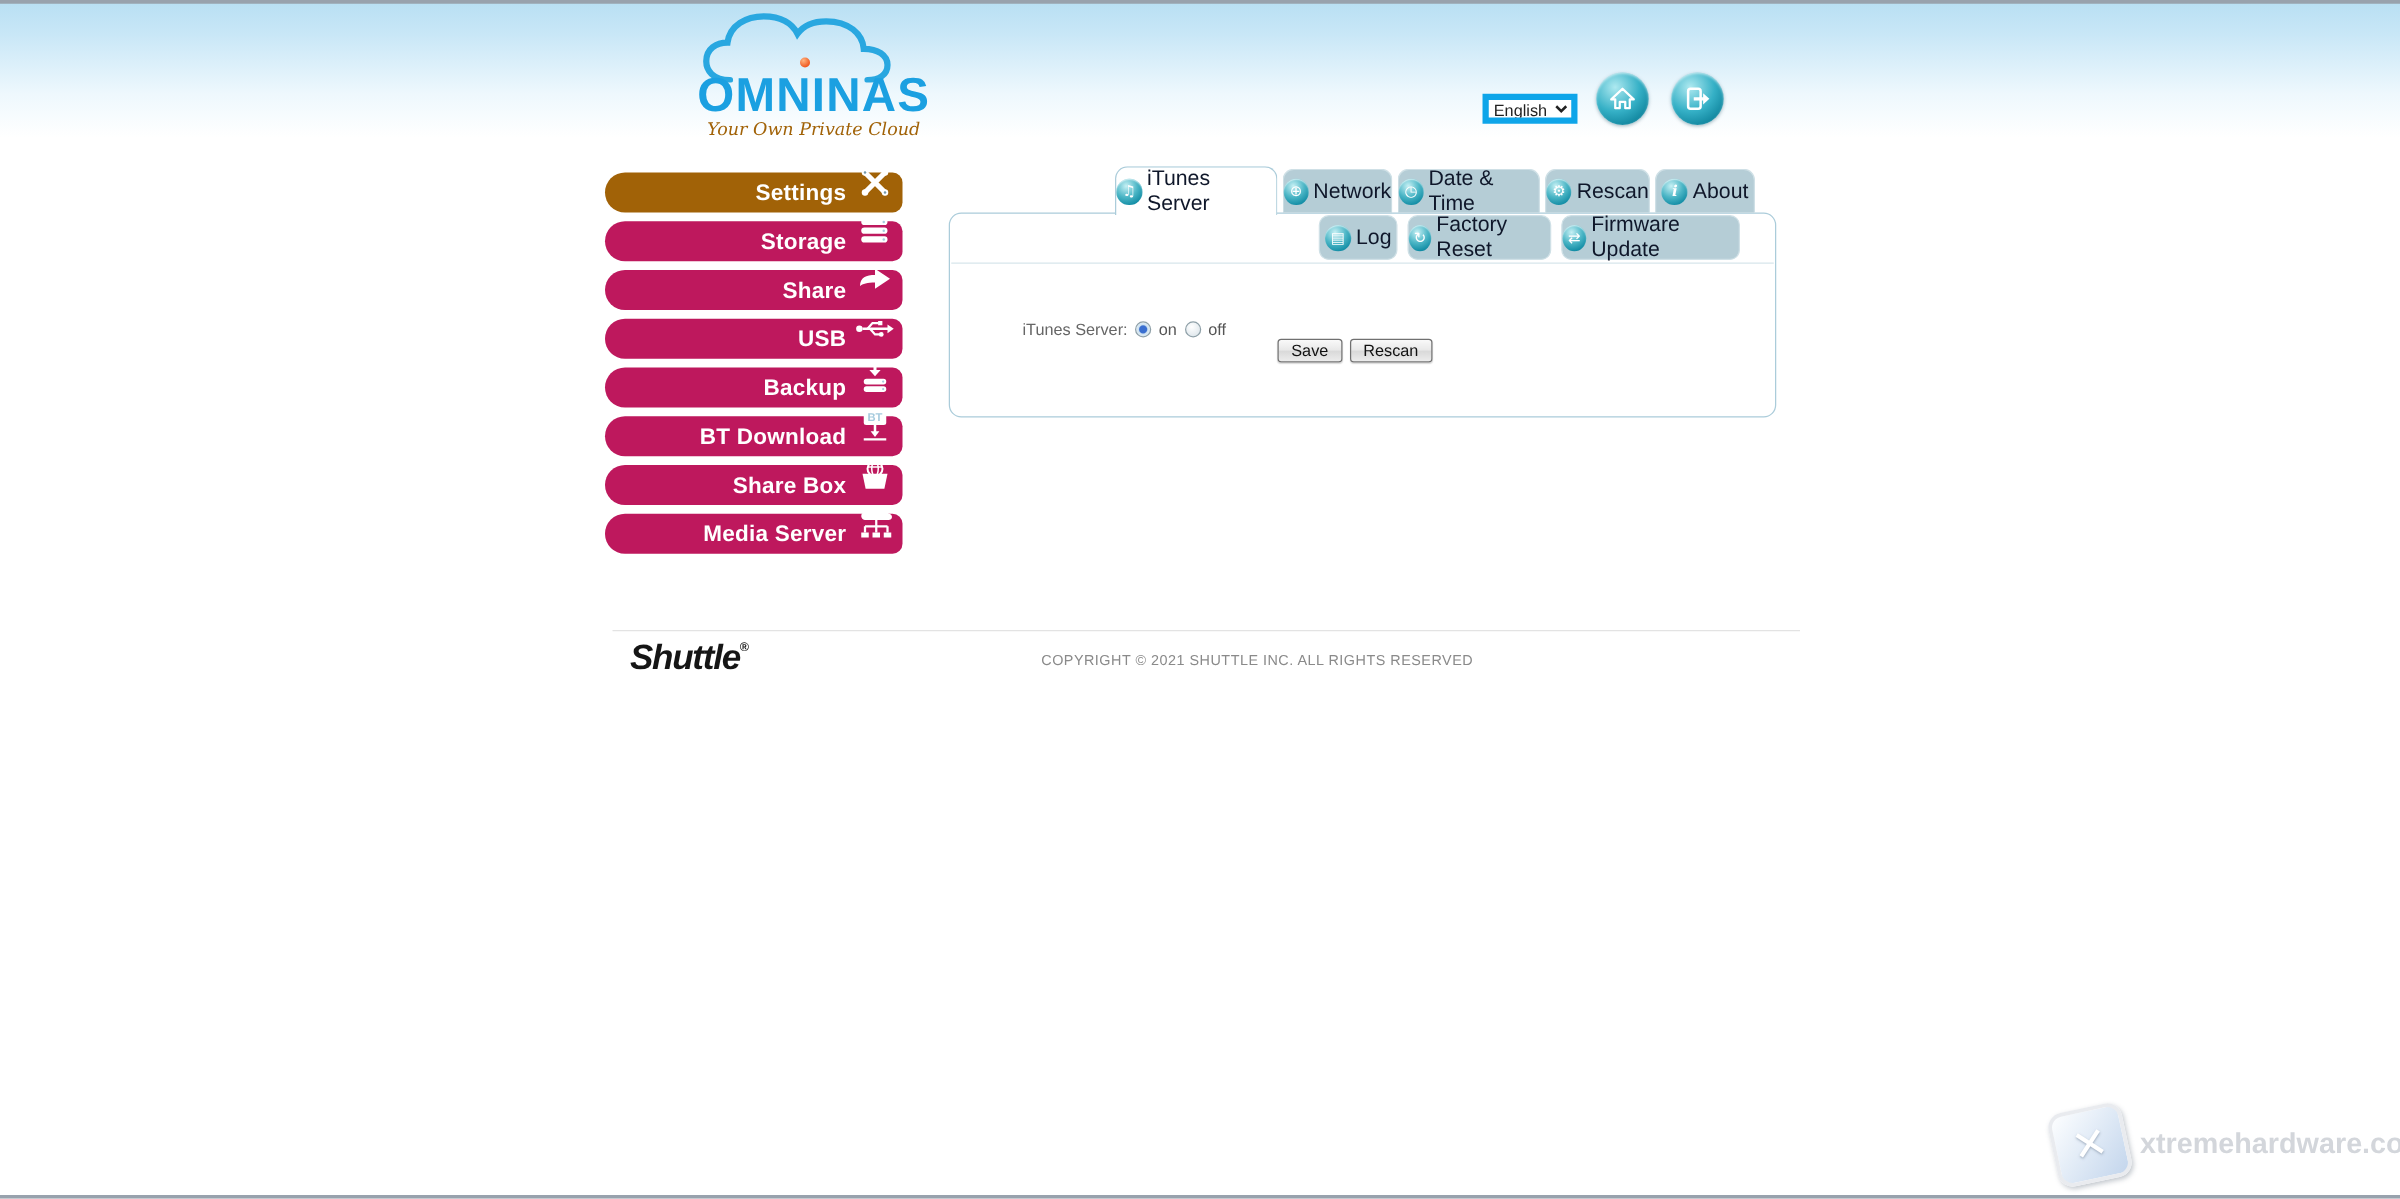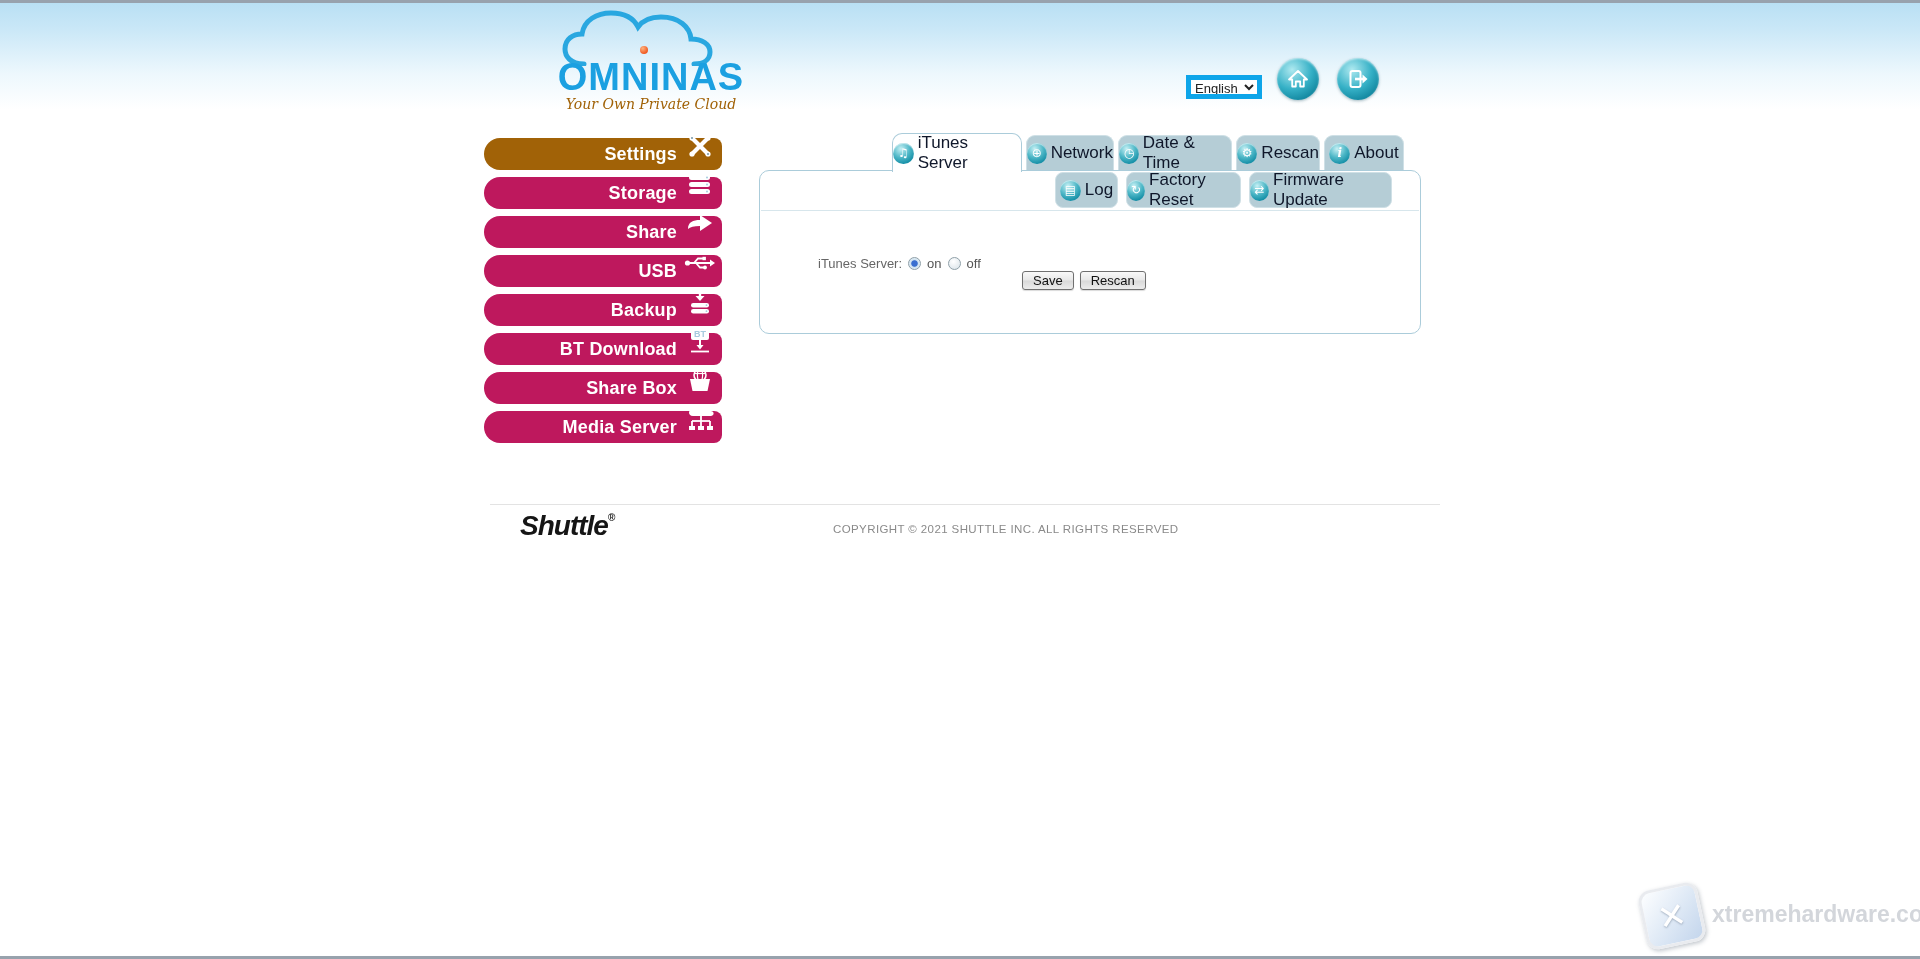--- a/index.html
+++ b/index.html
@@ -76,21 +76,21 @@
   .radio-label { color:#555; }
 
   .btn-row { left:1022px; top:271px; display:flex; gap:6px; z-index:5; }
   .push-btn { font-family:"Liberation Sans", sans-serif; font-size:13px; color:#111;
     border:1px solid #707070; border-radius:3px; padding:1px 10px 2px; height:19px;
     background:linear-gradient(#f9f9f9,#e8e8e8 48%,#d9d9d9 52%,#ececec); cursor:pointer;
     box-shadow:0 1px 1px rgba(0,0,0,.15); }
 
   
   .foot-rule { left:490px; top:504px; width:950px; height:0; border-top:1px solid #e3e3e3; }
-  .shuttle { left:520px; top:510px; font-size:28px; font-weight:bold; font-style:italic;
+  .shuttle { left:504px; top:510px; font-size:28px; font-weight:bold; font-style:italic;
     color:#151515; letter-spacing:-1px; }
   .shuttle sup { font-size:10px; font-style:normal; letter-spacing:0; vertical-align:14px; }
   .copyright { left:833px; top:523px; font-size:11.5px; color:#8a8a8a; letter-spacing:.4px; }
 
   
   .wm-icon { left:1642px; top:886px; width:60px; height:60px; border-radius:12px;
     transform:rotate(-12deg);
     background:linear-gradient(135deg,#fdfeff,#dde8f5 55%,#c3d5ec);
     border:3px solid #e9ebef; box-shadow:1px 2px 4px rgba(120,130,145,.45);
     display:flex; align-items:center; justify-content:center; }

